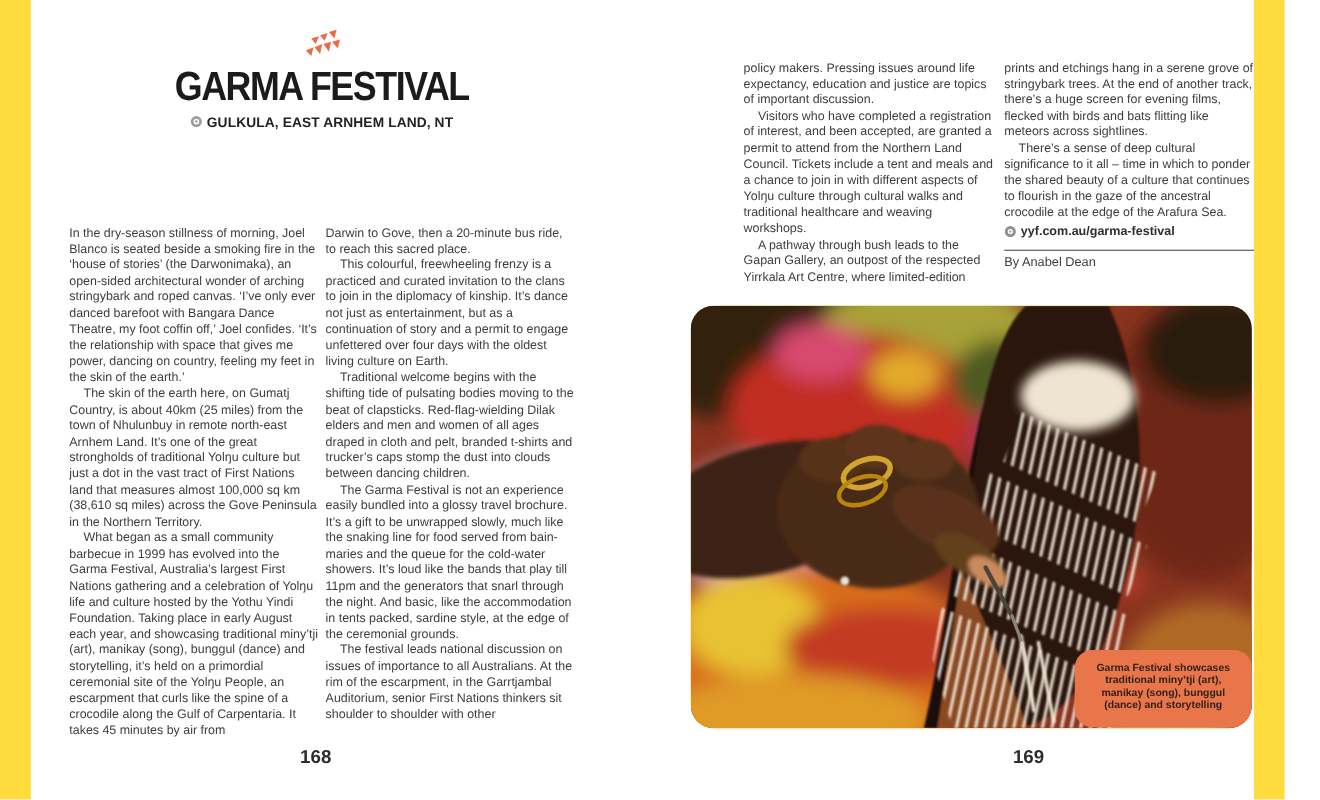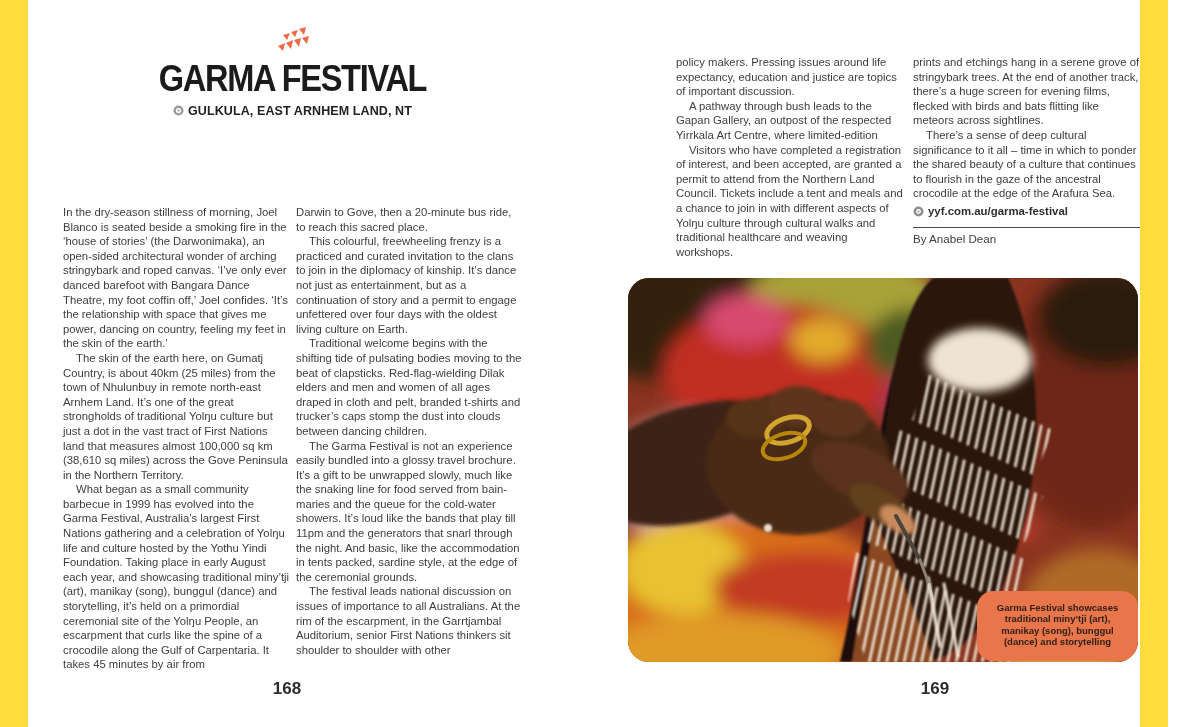--- a/index.html
+++ b/index.html
@@ -96,22 +96,22 @@
     <p class="ind">This colourful, freewheeling frenzy is a practiced and curated invitation to the clans to join in the diplomacy of kinship. It’s dance not just as entertainment, but as a continuation of story and a permit to engage unfettered over four days with the oldest living culture on Earth.</p>
     <p class="ind">Traditional welcome begins with the shifting tide of pulsating bodies moving to the beat of clapsticks. Red-flag-wielding Dilak elders and men and women of all ages draped in cloth and pelt, branded t-shirts and trucker’s caps stomp the dust into clouds between dancing children.</p>
     <p class="ind">The Garma Festival is not an experience easily bundled into a glossy travel brochure. It’s a gift to be unwrapped slowly, much like the snaking line for food served from bain-maries and the queue for the cold-water showers. It’s loud like the bands that play till 11pm and the generators that snarl through the night. And basic, like the accommodation in tents packed, sardine style, at the edge of the ceremonial grounds.</p>
     <p class="ind">The festival leads national discussion on issues of importance to all Australians. At the rim of the escarpment, in the Garrtjambal Auditorium, senior First Nations thinkers sit shoulder to shoulder with other</p>
   </div>
 
   <div class="pagenum left">168</div>
 
   <div class="col c3">
     <p>policy makers. Pressing issues around life expectancy, education and justice are topics of important discussion.</p>
+    <p class="ind">Visitors who have completed a registration of interest, and been accepted, are granted a permit to attend from the Northern Land Council. Tickets include a tent and meals and a chance to join in with different aspects of Yolŋu culture through cultural walks and traditional healthcare and weaving workshops.</p>
     <p class="ind">A pathway through bush leads to the Gapan Gallery, an outpost of the respected Yirrkala Art Centre, where limited-edition</p>
-    <p class="ind">Visitors who have completed a registration of interest, and been accepted, are granted a permit to attend from the Northern Land Council. Tickets include a tent and meals and a chance to join in with different aspects of Yolŋu culture through cultural walks and traditional healthcare and weaving workshops.</p>
   </div>
 
   <div class="col c4">
     <p>prints and etchings hang in a serene grove of stringybark trees. At the end of another track, there’s a huge screen for evening films, flecked with birds and bats flitting like meteors across sightlines.</p>
     <p class="ind">There’s a sense of deep cultural significance to it all – time in which to ponder the shared beauty of a culture that continues to flourish in the gaze of the ancestral crocodile at the edge of the Arafura Sea.</p>
     <div class="weblink">
       <span class="globe">
         <svg width="11" height="11" viewBox="0 0 11 11">
           <circle cx="5.5" cy="5.5" r="5" fill="#8f8f8d"></circle>
           <circle cx="5.5" cy="5.5" r="2.4" fill="#ffffff"></circle>

